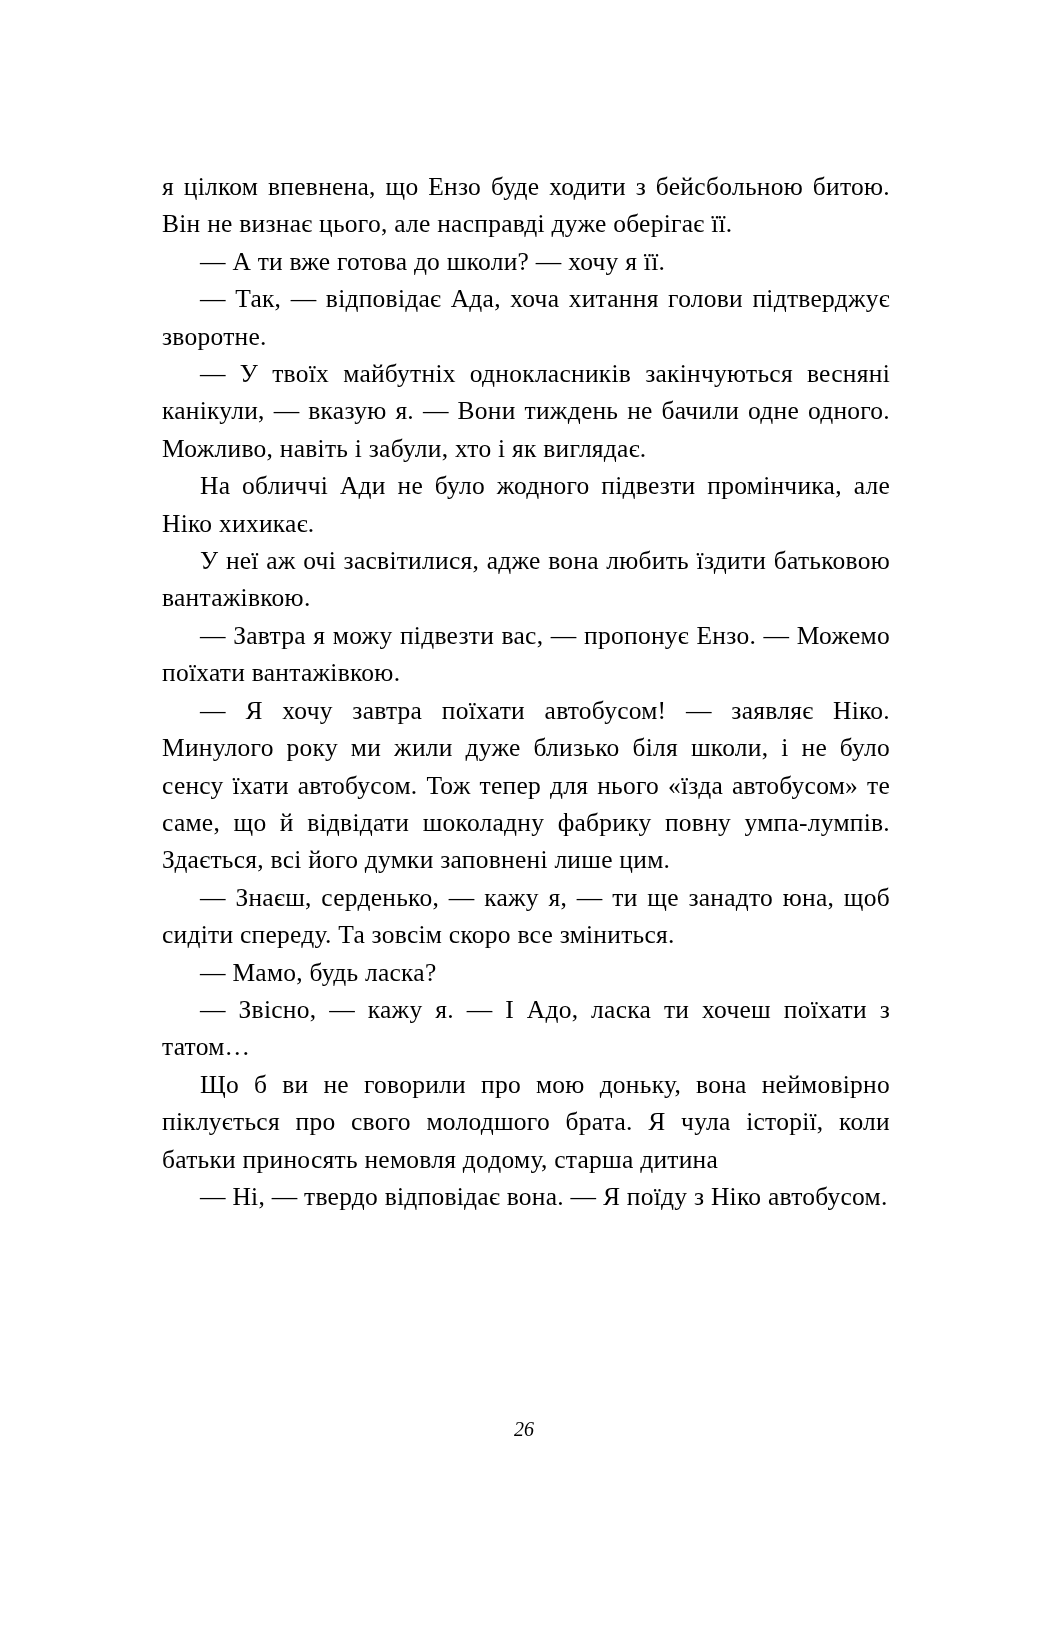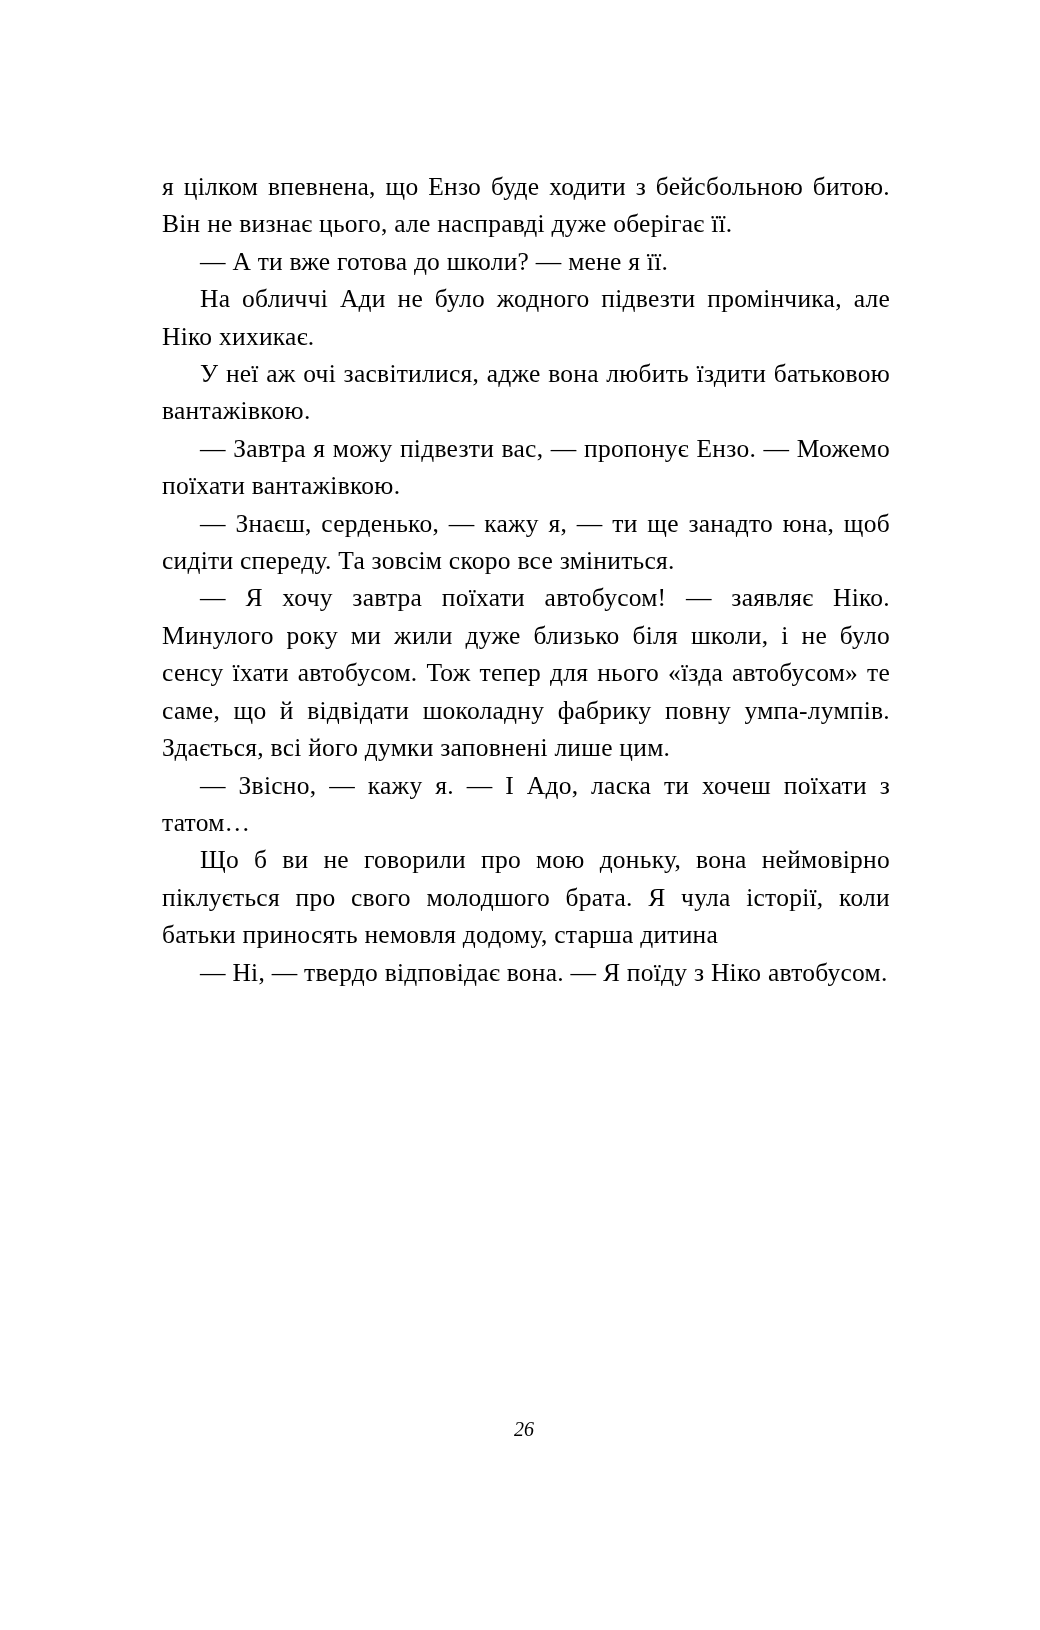--- a/index.html
+++ b/index.html
@@ -54,26 +54,29 @@
     font-style: italic;
   }
 </style>
 </head>
 <body>
 
 <div class="page">
 
   <div class="text-block">
     <p class="">я цілком впевнена, що Ензо буде ходити з бейсбольною битою. Він не визнає цього, але насправді дуже оберігає її.</p>
-    <p class="indent">— А ти вже готова до школи? — мене я її.</p>
+    <p class="indent">— А ти вже готова до школи? — хочу я її.</p>
+    <p class="indent">— Так, — відповідає Ада, хоча хитання голови підтверджує зворотне.</p>
+    <p class="indent">— У твоїх майбутніх однокласників закінчуються весняні канікули, — вказую я. — Вони тиждень не бачили одне одного. Можливо, навіть і забули, хто і як виглядає.</p>
     <p class="indent">На обличчі Ади не було жодного підвезти промінчика, але Ніко хихикає.</p>
     <p class="indent">У неї аж очі засвітилися, адже вона любить їздити батьковою вантажівкою.</p>
     <p class="indent">— Завтра я можу підвезти вас, — пропонує Ензо. — Можемо поїхати вантажівкою.</p>
+    <p class="indent">— Я хочу завтра поїхати автобусом! — заявляє Ніко. Минулого року ми жили дуже близько біля школи, і не було сенсу їхати автобусом. Тож тепер для нього «їзда автобусом» те саме, що й відвідати шоколадну фабрику повну умпа-лумпів. Здається, всі його думки заповнені лише цим.</p>
     <p class="indent">— Знаєш, серденько, — кажу я, — ти ще занадто юна, щоб сидіти спереду. Та зовсім скоро все зміниться.</p>
-    <p class="indent">— Я хочу завтра поїхати автобусом! — заявляє Ніко. Минулого року ми жили дуже близько біля школи, і не було сенсу їхати автобусом. Тож тепер для нього «їзда автобусом» те саме, що й відвідати шоколадну фабрику повну умпа-лумпів. Здається, всі його думки заповнені лише цим.</p>
+    <p class="indent">— Мамо, будь ласка?</p>
     <p class="indent">— Звісно, — кажу я. — І Адо, ласка ти хочеш поїхати з татом…</p>
     <p class="indent">Що б ви не говорили про мою доньку, вона неймовірно піклується про свого молодшого брата. Я чула історії, коли батьки приносять немовля додому, старша дитина</p>
     <p class="indent">— Ні, — твердо відповідає вона. — Я поїду з Ніко автобусом.</p>
   </div>
 
   <div class="page-number">26</div>
 
 </div>
 
 </body></html>

